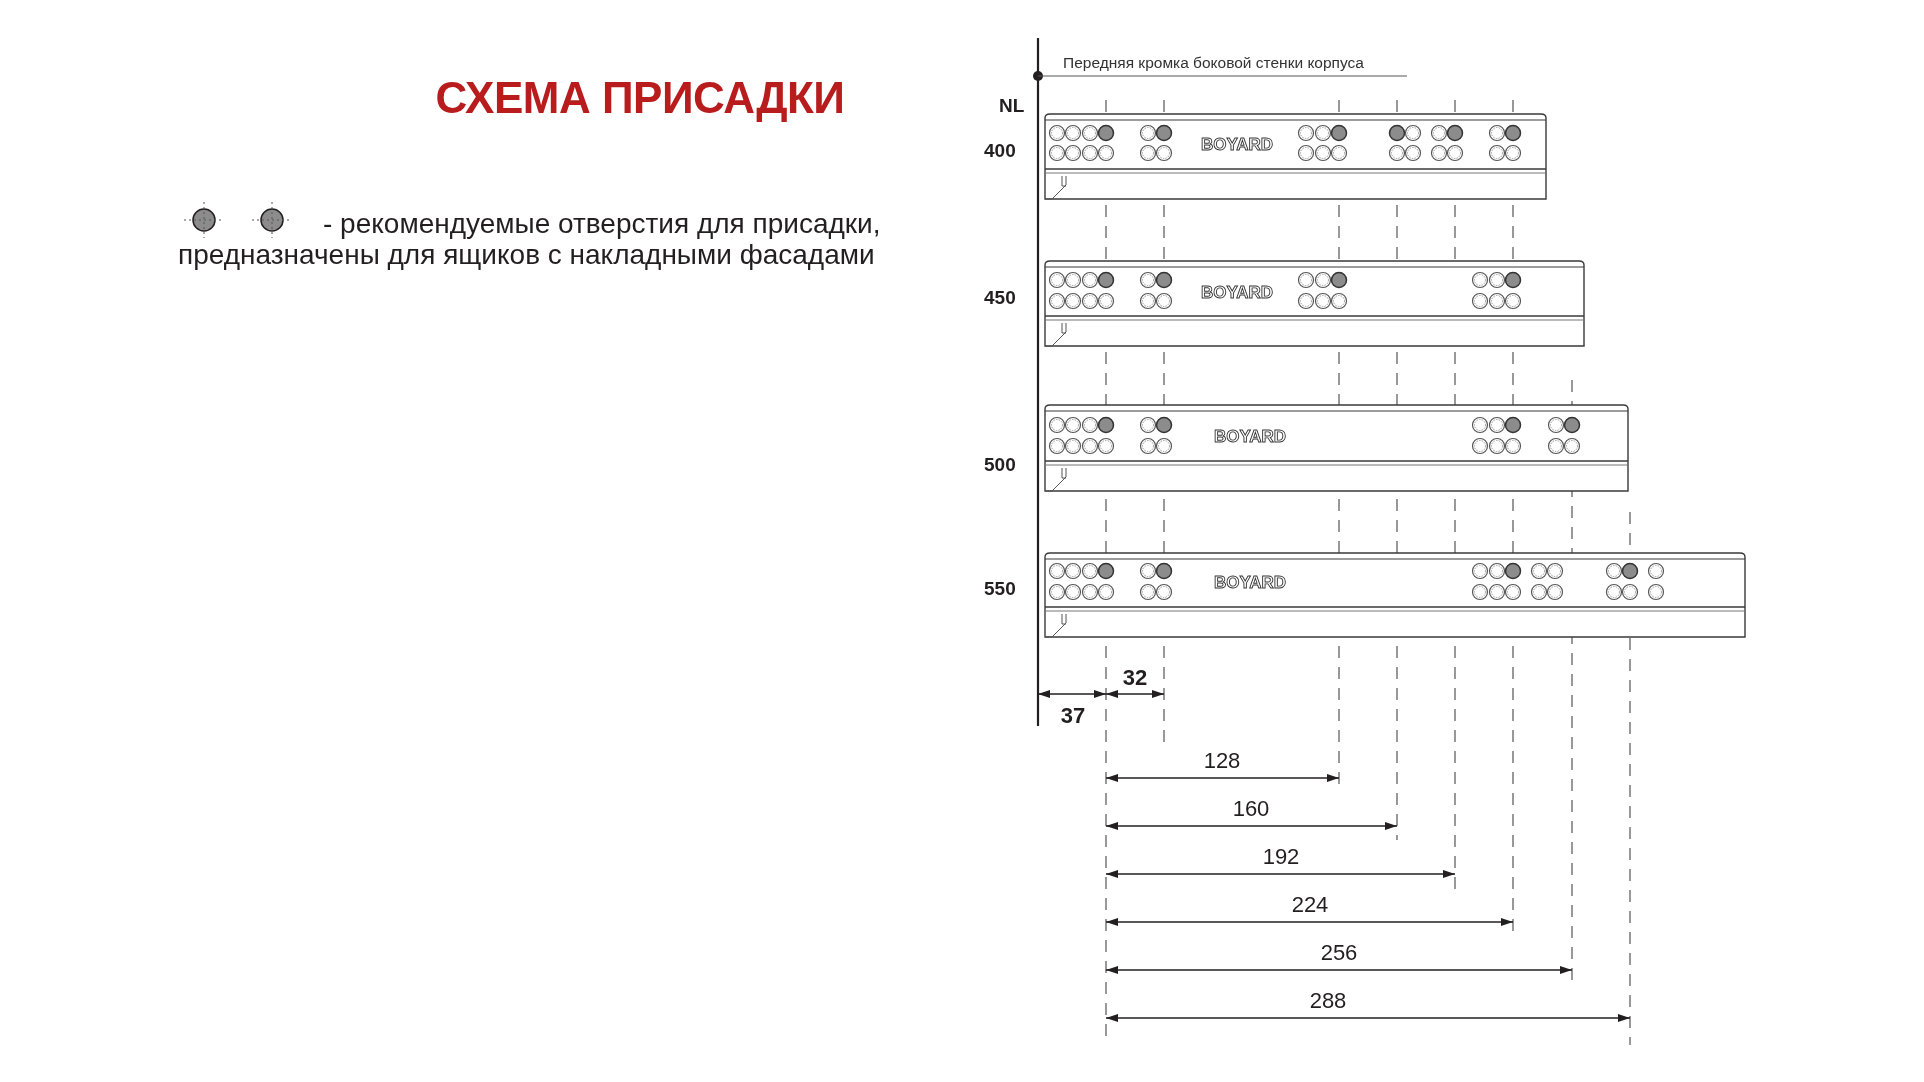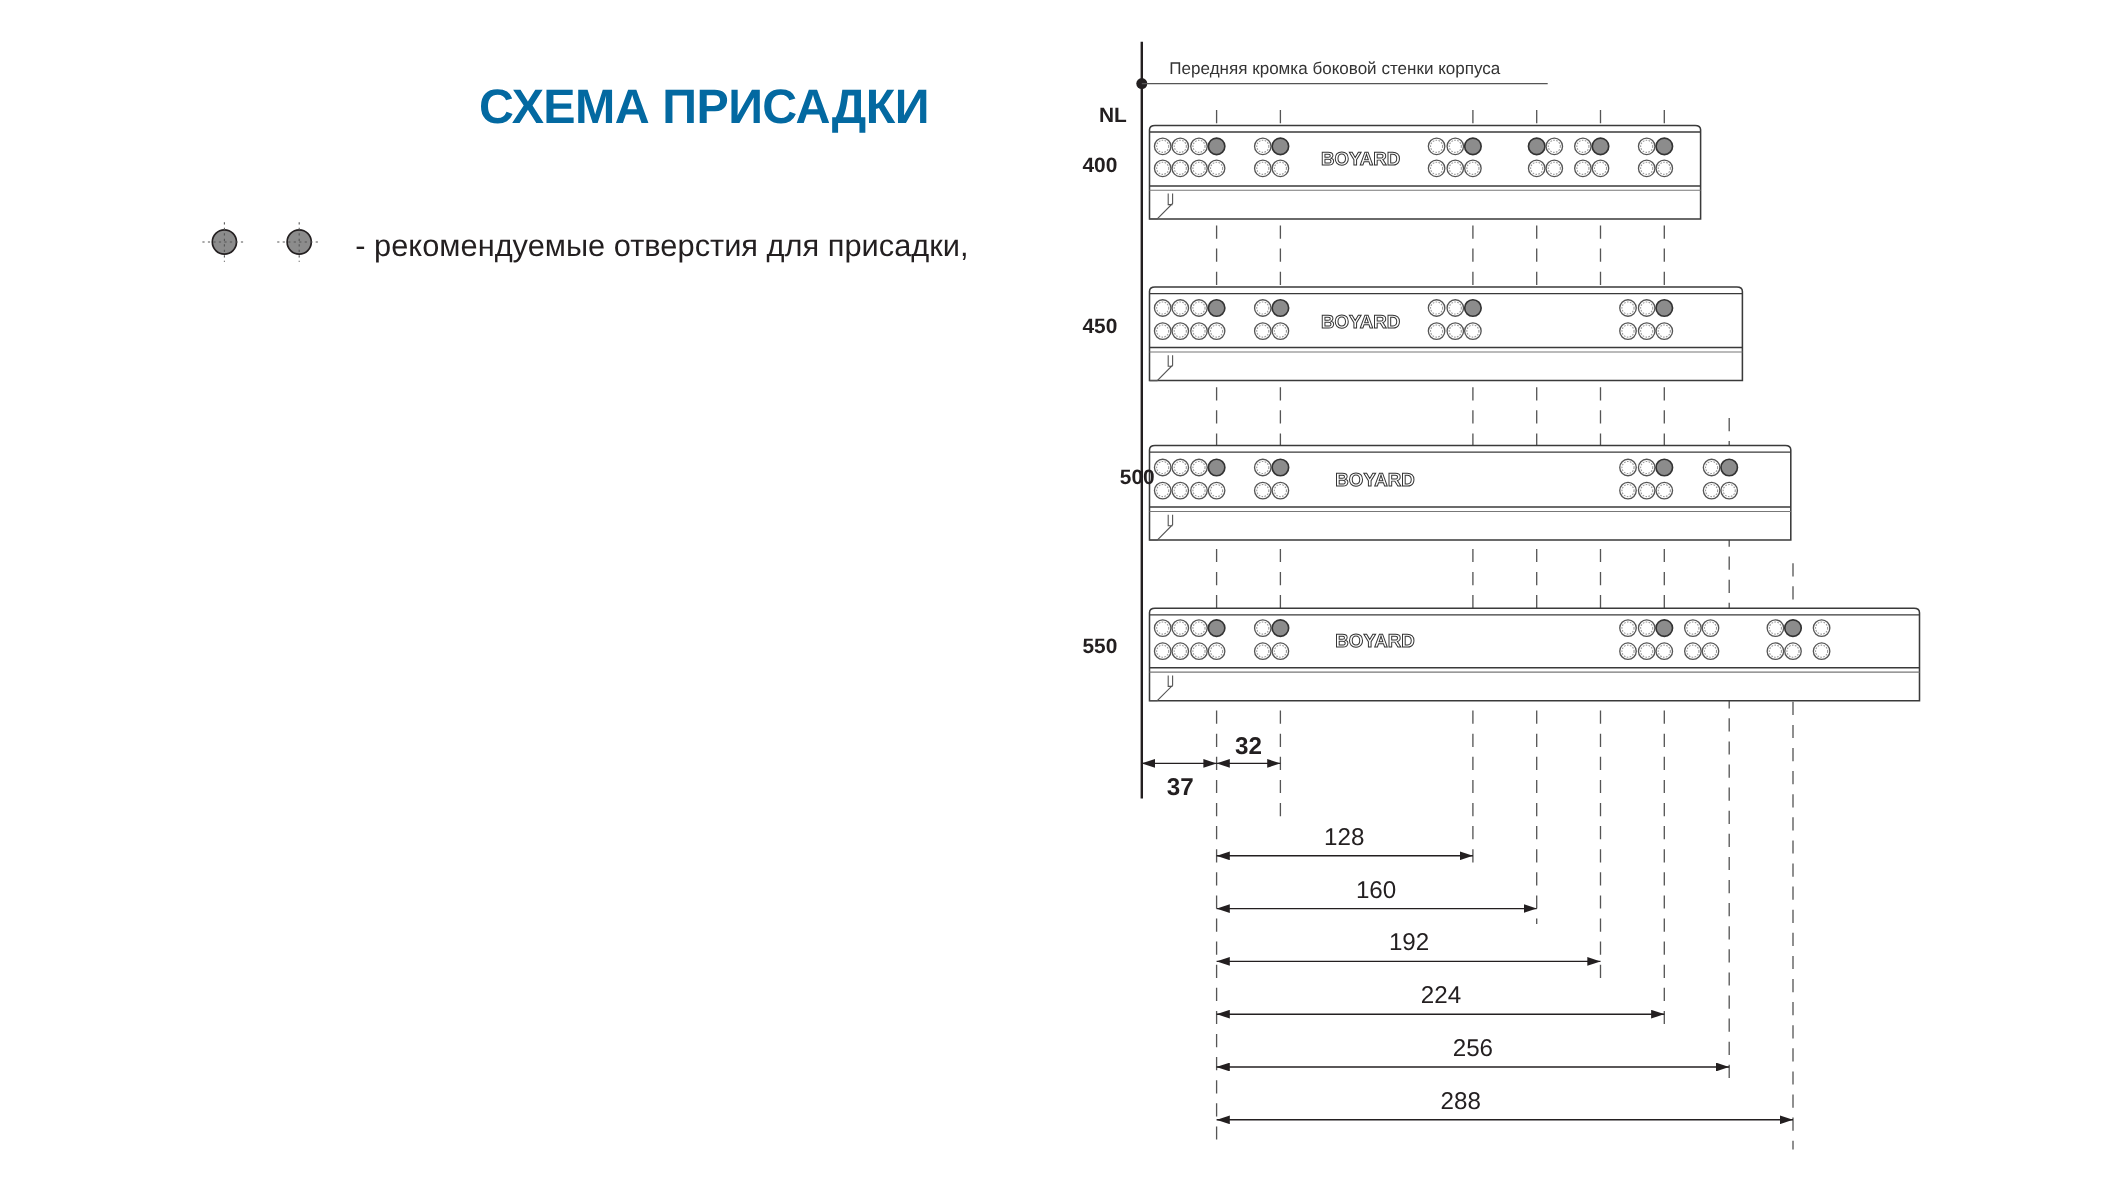--- a/index.html
+++ b/index.html
@@ -1,33 +1,34 @@
 <!DOCTYPE html>
 <html><head>
 <meta charset="utf-8">
 <style>
   html,body{margin:0;padding:0;background:#fff;}
   body{width:1924px;height:1082px;position:relative;overflow:hidden;font-family:"Liberation Sans",sans-serif;color:#231f20;}
-  .title{position:absolute;left:380px;top:74px;width:520px;text-align:center;font-weight:bold;font-size:44px;line-height:48px;letter-spacing:-0.5px;color:#0369a1;}
+  .title{position:absolute;left:380px;top:74px;width:520px;text-align:center;font-weight:bold;font-size:44px;line-height:48px;letter-spacing:-0.5px;color:#b91c1c;}
   .legend{position:absolute;left:178px;top:208px;font-size:28px;line-height:31px;color:#231f20;}
   .legend .line1{padding-left:145px;}
   .lbl{position:absolute;font-weight:bold;font-size:19px;color:#231f20;}
   .dimtxt{position:absolute;font-size:22px;color:#231f20;transform:translateX(-50%);}
   .front-label{position:absolute;left:1063px;top:54px;font-size:15.5px;color:#333;}
   svg{position:absolute;left:0;top:0;}
 </style>
 </head>
 <body>
 
 <div class="title">
   <div>СХЕМА ПРИСАДКИ</div>
 </div>
 
 <div class="legend">
   <div class="line1">-  рекомендуемые отверстия для присадки,</div>
+  <div>предназначены для ящиков с накладными фасадами</div>
 </div>
 
 <svg width="1924" height="1082" viewBox="0 0 1924 1082">
   <defs>
     <marker id="arrL" viewBox="0 0 12 8" refX="0" refY="4" markerWidth="12" markerHeight="8" orient="auto" markerUnits="userSpaceOnUse">
       <path d="M12,0 L0,4 L12,8 Z" fill="#231f20"></path>
     </marker>
     <marker id="arrR" viewBox="0 0 12 8" refX="12" refY="4" markerWidth="12" markerHeight="8" orient="auto" markerUnits="userSpaceOnUse">
       <path d="M0,0 L12,4 L0,8 Z" fill="#231f20"></path>
     </marker>
@@ -219,21 +220,21 @@
     <line x1="1106" y1="970" x2="1572" y2="970" marker-start="url(#arrL)" marker-end="url(#arrR)"></line>
     <line x1="1106" y1="1018" x2="1630" y2="1018" marker-start="url(#arrL)" marker-end="url(#arrR)"></line>
   </g>
 </svg>
 
 <div class="front-label">Передняя кромка боковой стенки корпуса</div>
 
 <div class="lbl" style="left:999px;top:95px;">NL</div>
 <div class="lbl" style="left:984px;top:140px;">400</div>
 <div class="lbl" style="left:984px;top:287px;">450</div>
-<div class="lbl" style="left:984px;top:424px;margin-left:34px;">500</div>
+<div class="lbl" style="left:984px;top:454px;">500</div>
 <div class="lbl" style="left:984px;top:578px;">550</div>
 
 <div class="dimtxt" style="left:1073px;top:703px;font-weight:bold;">37</div>
 <div class="dimtxt" style="left:1135px;top:665px;font-weight:bold;">32</div>
 
 <div class="dimtxt" style="left:1222px;top:748px;">128</div>
 <div class="dimtxt" style="left:1251px;top:796px;">160</div>
 <div class="dimtxt" style="left:1281px;top:844px;">192</div>
 <div class="dimtxt" style="left:1310px;top:892px;">224</div>
 <div class="dimtxt" style="left:1339px;top:940px;">256</div>

